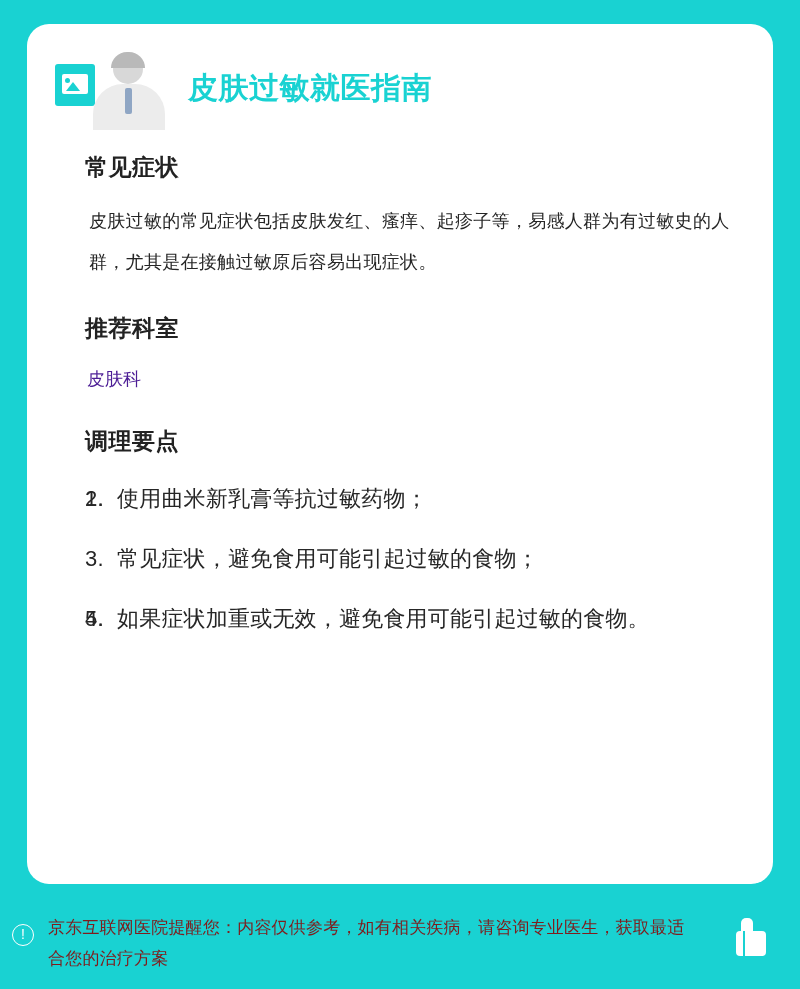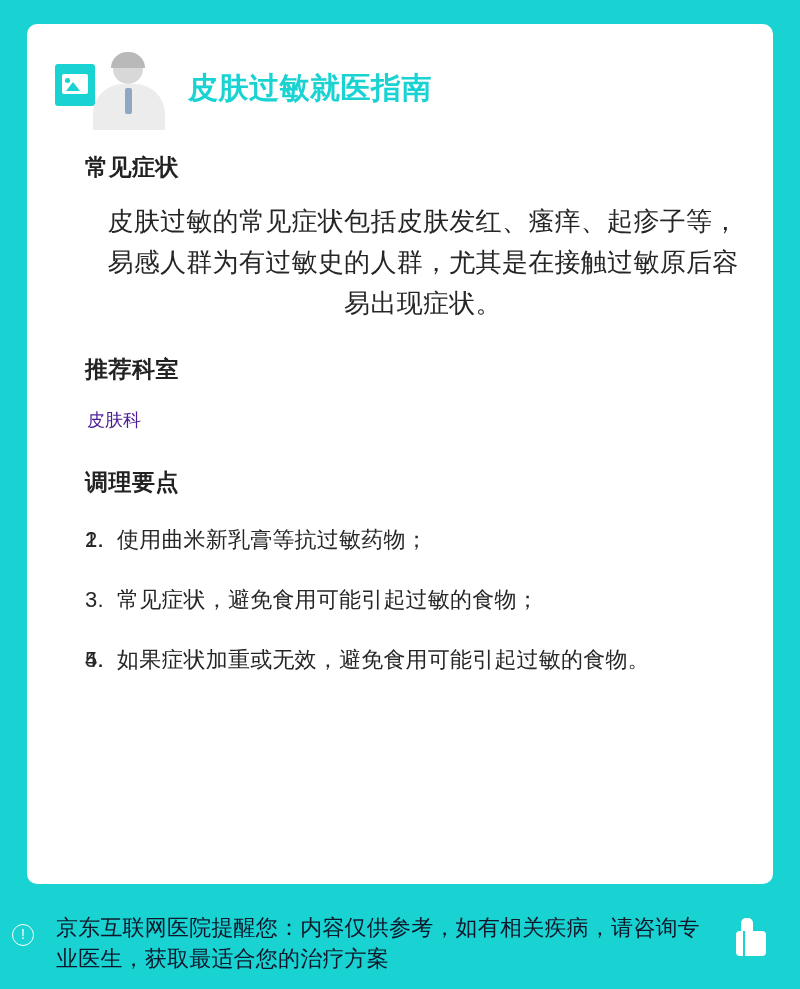--- a/index.html
+++ b/index.html
@@ -20,21 +20,21 @@
     box-sizing: border-box;
     background: #19d2d2;
   }
   .card {
     position: absolute;
     left: 27px;
     top: 24px;
     width: 746px;
     height: 860px;
     background: #ffffff;
-    border-radius: 10px;
+    border-radius: 22px;
     box-sizing: border-box;
   }
   .doc-icon {
     position: absolute;
     left: 28px;
     top: 40px;
     width: 44px;
     height: 44px;
   }
   .doc-icon .sheet {
@@ -138,26 +138,25 @@
     margin: 0 0 18px 0;
     font-size: 23px;
     font-weight: bold;
     color: #222222;
     letter-spacing: 0.5px;
   }
   .section {
     margin-bottom: 30px;
   }
   p.body-text {
-    margin: 12px;
-    font-size: 26px;
+    margin: 4px;
+    font-size: 18px;
     line-height: 41px;
     color: #262626;
     letter-spacing: 0.3px;
-    text-align: center;
   }
   .dept-text {
     margin: 2px;
     font-size: 18px;
     line-height: 34px;
     color: #4c1d95;
   }
   .tips-list {
     list-style: none;
     margin: 0;
@@ -196,26 +195,26 @@
     border-radius: 50%;
     border: 1.6px solid #ffffff;
     box-sizing: border-box;
     color: #ffffff;
     font-size: 14px;
     line-height: 19px;
     text-align: center;
   }
   .footer .disclaimer {
     position: absolute;
-    left: 56px;
+    left: 48px;
     top: 12px;
     width: 650px;
-    font-size: 22px;
+    font-size: 17px;
     line-height: 31px;
-    color: #0f172a;
+    color: #7f1d1d;
     letter-spacing: 0.2px;
   }
   .footer .thumb {
     position: absolute;
     right: 28px;
     top: 18px;
     width: 42px;
     height: 40px;
   }
   .footer .thumb .pad {

